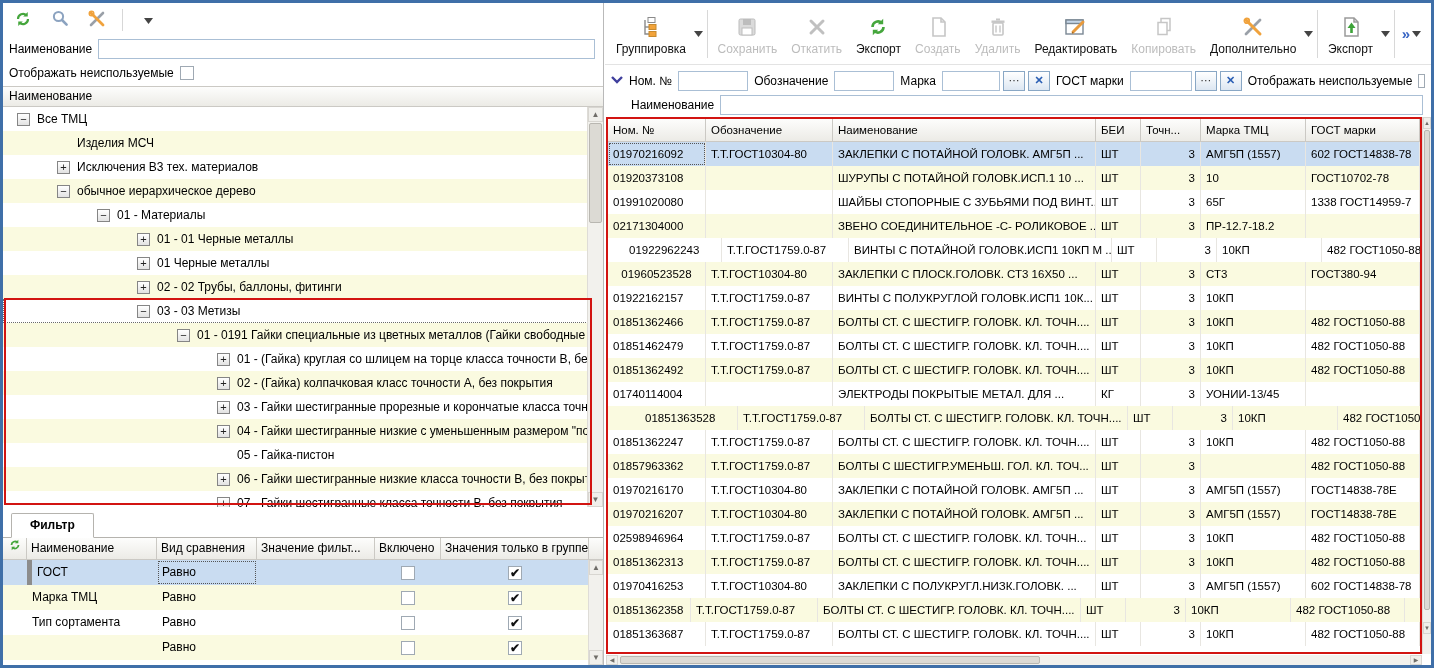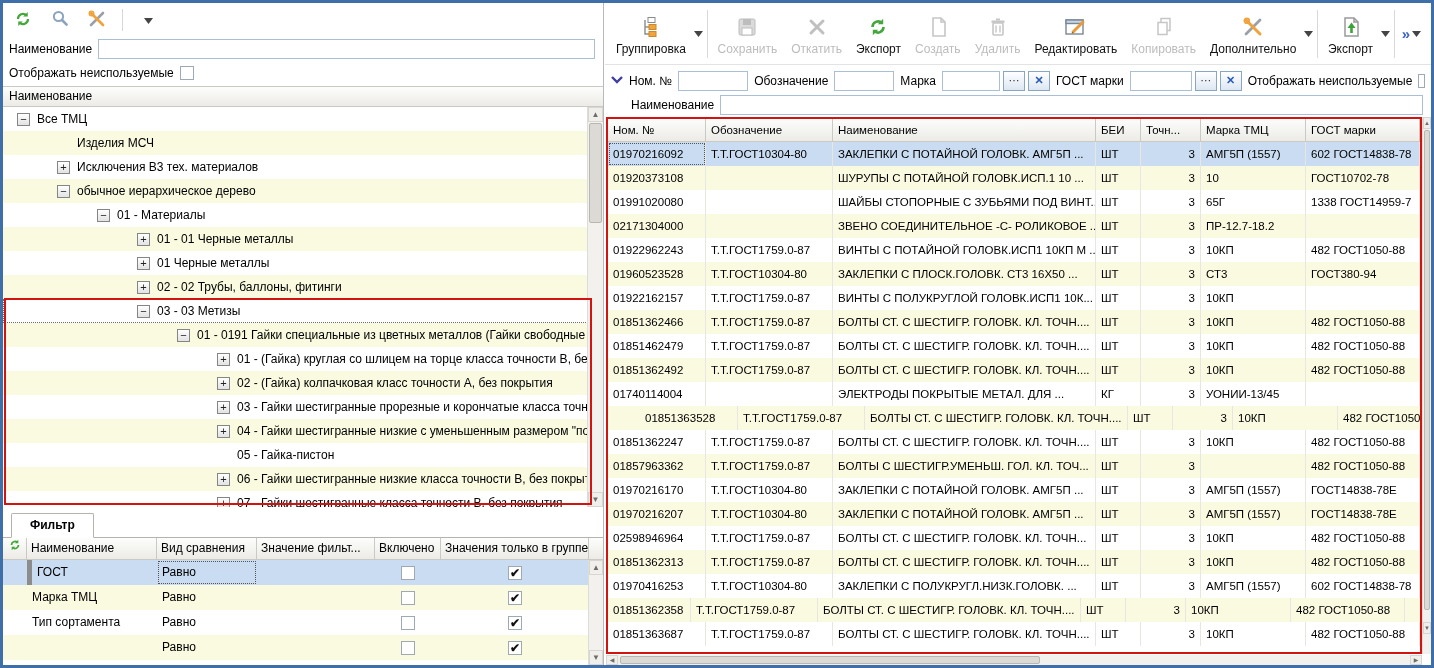--- a/index.html
+++ b/index.html
@@ -499,30 +499,30 @@
           <div class="g-row alt">
             <div class="g-cell" style="width: 98px;">02171304000</div>
             <div class="g-cell" style="width: 127px;"></div>
             <div class="g-cell" style="width: 263px;">ЗВЕНО СОЕДИНИТЕЛЬНОЕ -С- РОЛИКОВОЕ ...</div>
             <div class="g-cell" style="width: 45px;">ШТ</div>
             <div class="g-cell num" style="width: 60px;">3</div>
             <div class="g-cell" style="width: 105px;">ПР-12.7-18.2</div>
             <div class="g-cell" style="width: 114px;"></div>
           </div>
           <div class="g-row">
-            <div class="g-cell" style="width: 98px;">01922962243</div>
+            <div class="g-cell" style="width: 98px; margin-left: 16px;">01922962243</div>
             <div class="g-cell" style="width: 127px;">Т.Т.ГОСТ1759.0-87</div>
             <div class="g-cell" style="width: 263px;">ВИНТЫ С ПОТАЙНОЙ ГОЛОВК.ИСП1 10КП М ...</div>
             <div class="g-cell" style="width: 45px;">ШТ</div>
             <div class="g-cell num" style="width: 60px;">3</div>
             <div class="g-cell" style="width: 105px;">10КП</div>
             <div class="g-cell" style="width: 114px;">482 ГОСТ1050-88</div>
           </div>
           <div class="g-row alt">
-            <div class="g-cell" style="width: 98px;">01960523528</div>
+            <div class="g-cell" style="width: 98px; text-align: center;">01960523528</div>
             <div class="g-cell" style="width: 127px;">Т.Т.ГОСТ10304-80</div>
             <div class="g-cell" style="width: 263px;">ЗАКЛЕПКИ С ПЛОСК.ГОЛОВК. СТ3 16Х50 ...</div>
             <div class="g-cell" style="width: 45px;">ШТ</div>
             <div class="g-cell num" style="width: 60px;">3</div>
             <div class="g-cell" style="width: 105px;">СТ3</div>
             <div class="g-cell" style="width: 114px;">ГОСТ380-94</div>
           </div>
           <div class="g-row">
             <div class="g-cell" style="width: 98px;">01922162157</div>
             <div class="g-cell" style="width: 127px;">Т.Т.ГОСТ1759.0-87</div>

